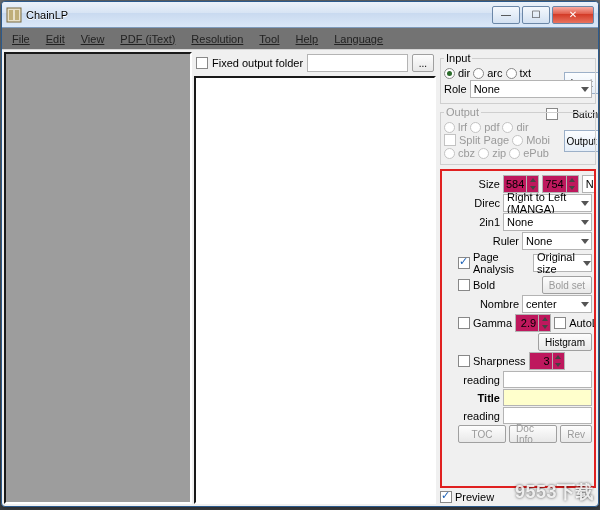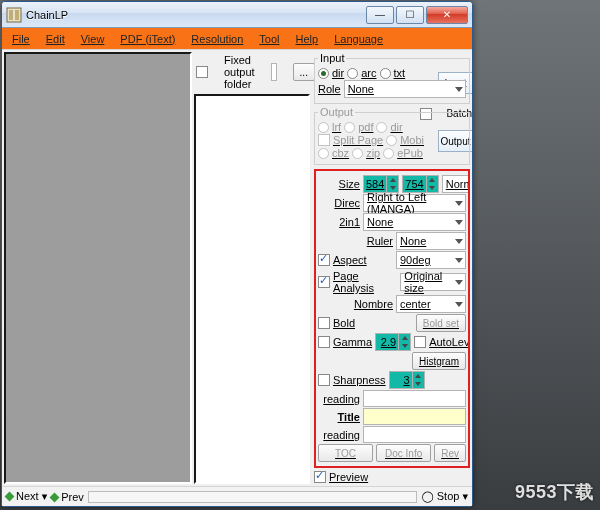--- a/index.html
+++ b/index.html
@@ -14,21 +14,21 @@
     overflow: hidden;
   }
   .desktop {
     width: 600px; height: 510px;
     background: linear-gradient(#6f7478,#3a3d40);
     position: relative;
   }
   .window {
     position: absolute;
     left: 1px; top: 1px;
-    width: 472px; height: 506px;
+    width: 598px; height: 506px;
     background: #f0f0f0;
     border: 1px solid #2c5a8c;
     border-radius: 4px;
     box-shadow: 0 0 6px rgba(0,0,0,.5);
     display: flex; flex-direction: column;
   }
   
   .titlebar {
     height: 26px;
     background: linear-gradient(#ecf2fa,#d7e4f4 45%,#c9daf0 46%,#dbe8f8);
@@ -46,21 +46,21 @@
     border-radius: 2px;
     margin-left: 2px;
     background: linear-gradient(#f4f8fd,#d3e1f2);
     display:flex; align-items:center; justify-content:center;
     font-size: 10px; color:#2a2a2a;
   }
   .winbtn.close { background: linear-gradient(#f7aaa0,#e05a48 45%,#d33b28 46%,#e9735f); color:#fff; width:42px; }
   
   .menubar {
     height: 22px;
-    background: #f97316;
+    background: #737373;
     border-bottom: 1px solid #d5d5d5;
     display:flex; align-items:center;
     padding: 0 2px;
   }
   .menubar span {
     padding: 2px 8px;
     color: #222;
   }
   .menubar u { text-decoration: underline; }
   
@@ -76,21 +76,21 @@
     border-left-color:#6d6d6d; border-top-color:#6d6d6d;
     margin: 2px;
   }
   .col-mid {
     flex: 1;
     display:flex; flex-direction:column;
     padding: 2px 2px 0 0;
     min-width: 0;
   }
   .fixed-row {
-    display:flex; align-items:center; gap:16px;
+    display:flex; align-items:center; gap:4px;
     padding: 2px 2px 4px 2px;
   }
   .chk { width:12px; height:12px; border:1px solid #888; background:#fff; display:inline-block; position:relative; flex:none; }
   .chk.checked::after { content:"✓"; position:absolute; top:-3px; left:0; font-size:11px; color:#1a5fb4; }
   .txt {
     border:1px solid #b4b4b4; background:#fff; height:18px; padding:1px 2px;
     min-width: 0; flex:1;
   }
   .btn {
     border:1px solid #a0a0a0; background:linear-gradient(#fdfdfd,#e8e8e8);
@@ -119,51 +119,51 @@
     position: relative;
   }
   .grp {
     font-size: 11px; color:#000;
   }
   .grp fieldset {
     border:1px solid #cfcfcf; margin:0 0 2px 0; padding: 2px 3px 4px 3px;
     position: relative;
   }
   .grp legend { padding: 0 2px; }
-  .rowline { display:flex; align-items:center; gap:3px; margin:1px 0;text-decoration:underline; }
+  .rowline { display:flex; align-items:center; gap:3px; margin:1px 0; }
   .radio { width:11px; height:11px; border:1px solid #888; border-radius:50%; background:#fff; flex:none; position:relative; }
   .radio.on::after { content:""; position:absolute; left:2px; top:2px; width:5px; height:5px; background:#2a6b2a; border-radius:50%; }
   .radio.dis { border-color:#c3c3c3; }
   .lbl { color:#000; }
   .lbl.dis { color:#9a9a9a; }
   .sel {
     border:1px solid #b4b4b4; background:#fff; height:18px;
     display:flex; align-items:center; justify-content:space-between;
     padding: 0 2px 0 3px; min-width:40px;gap:8px;
   }
   .sel .arr { width:0; height:0; border-left:4px solid transparent; border-right:4px solid transparent; border-top:5px solid #555; }
   .spin {
-    display:flex; align-items:center; border:1px solid #b4b4b4; background:#14b8a6; height:18px;
+    display:flex; align-items:center; border:1px solid #b4b4b4; background:#be185d; height:18px;
   }
   .spin .val { padding:0 2px; min-width:22px; text-align:right; }
   .spin .spbtns { display:flex; flex-direction:column; }
   .spin .spbtns div { width:12px; height:8px; border-left:1px solid #b4b4b4; display:flex; align-items:center; justify-content:center; }
   .tri-up { width:0;height:0;border-left:3px solid transparent;border-right:3px solid transparent;border-bottom:4px solid #444;}
   .tri-dn { width:0;height:0;border-left:3px solid transparent;border-right:3px solid transparent;border-top:4px solid #444;}
   .side-btn {
     position:absolute; right:-2px;
     width: 34px; height:22px;
     border:1px solid #9cb0c8; background:linear-gradient(#fbfdff,#e5eef8);
     display:flex; align-items:center; justify-content:center;
     font-size:10px; border-right:none;
   }
   .redbox {
     border: 2px solid #e02020;
     margin: 2px 0;
-    padding: 3px 2px 3px 2px;
+    padding: 3px 2px 3px 16px;
     flex:1;
     overflow:hidden;
   }
   .redbox .rowline { margin: 1px 0; }
   .label-right { min-width: 42px; text-align: right; }
   .txt-narrow { border:1px solid #b4b4b4; background:#fff; height:17px; padding:0 2px; }
   .yellowf { background: #ffffcc; }
   
   .statusbar {
     height: 20px;
@@ -248,21 +248,21 @@
               <div class="sel" style="flex:1">
                   <span>None</span>
                   <span class="arr"></span>
                 </div>
             </div>
           </fieldset>
         </div>
 
         <div class="grp" style="position:relative;">
           <div class="side-btn" style="top:24px;">Output</div>
-          <div style="position:absolute; right:-2px; top:2px; display:flex; align-items:flex-start; gap:14px;">
+          <div style="position:absolute; right:-2px; top:2px; display:flex; align-items:center; gap:14px;">
             <span class="chk"></span>
             <span class="lbl" style="font-size:10px">Batch</span>
           </div>
           <fieldset>
             <legend class="lbl dis">Output</legend>
             <div class="rowline">
               <span class="radio dis"></span>
                 <span class="lbl dis">lrf</span>
               <span class="radio dis"></span>
                 <span class="lbl dis">pdf</span>
@@ -332,48 +332,39 @@
           <div class="rowline">
             <span style="flex:1"></span>
             <span class="lbl">Ruler</span>
             <div class="sel" style="width:70px">
                 <span>None</span>
                 <span class="arr"></span>
               </div>
           </div>
           <div class="rowline">
             <span class="chk checked"></span>
-            <span class="lbl">Aspect</span>
-            <span style="flex:1"></span>
-            <div class="sel" style="width:70px">
-                <span>90deg</span>
-                <span class="arr"></span>
-              </div>
-          </div>
-          <div class="rowline">
-            <span class="chk checked"></span>
             <span class="lbl">Page Analysis</span>
             <div class="sel" style="width:70px">
                 <span>Original size</span>
                 <span class="arr"></span>
               </div>
+          </div>
+          <div class="rowline">
+            <span class="chk"></span>
+            <span class="lbl">Bold</span>
+            <span style="flex:1"></span>
+            <div class="btn small dis">Bold set</div>
           </div>
           <div class="rowline">
             <span style="flex:1"></span>
             <span class="lbl">Nombre</span>
             <div class="sel" style="width:70px">
                 <span>center</span>
                 <span class="arr"></span>
               </div>
-          </div>
-          <div class="rowline">
-            <span class="chk"></span>
-            <span class="lbl">Bold</span>
-            <span style="flex:1"></span>
-            <div class="btn small dis">Bold set</div>
           </div>
           <div class="rowline">
             <span class="chk"></span>
             <span class="lbl">Gamma</span>
             <div class="spin">
                 <span class="val">2.9</span>
                 <div class="spbtns">
                   <div>
                     <span class="tri-up"></span>
                   </div>
@@ -423,22 +414,16 @@
           </div>
         </div>
 
         <div class="rowline">
           <span class="chk checked"></span>
           <span class="lbl">Preview</span>
         </div>
       </div>
     </div>
 
-    <div class="statusbar">
-      <span><span class="diamond"></span><span>Next</span> ▾</span>
-      <span><span class="diamond"></span><span>Prev</span></span>
-      <div class="progress"></div>
-      <span>◯ <span>Stop</span> ▾</span>
-    </div>
   </div>
 
   <div class="watermark">9553下载</div>
 </div>
 
 </body></html>

